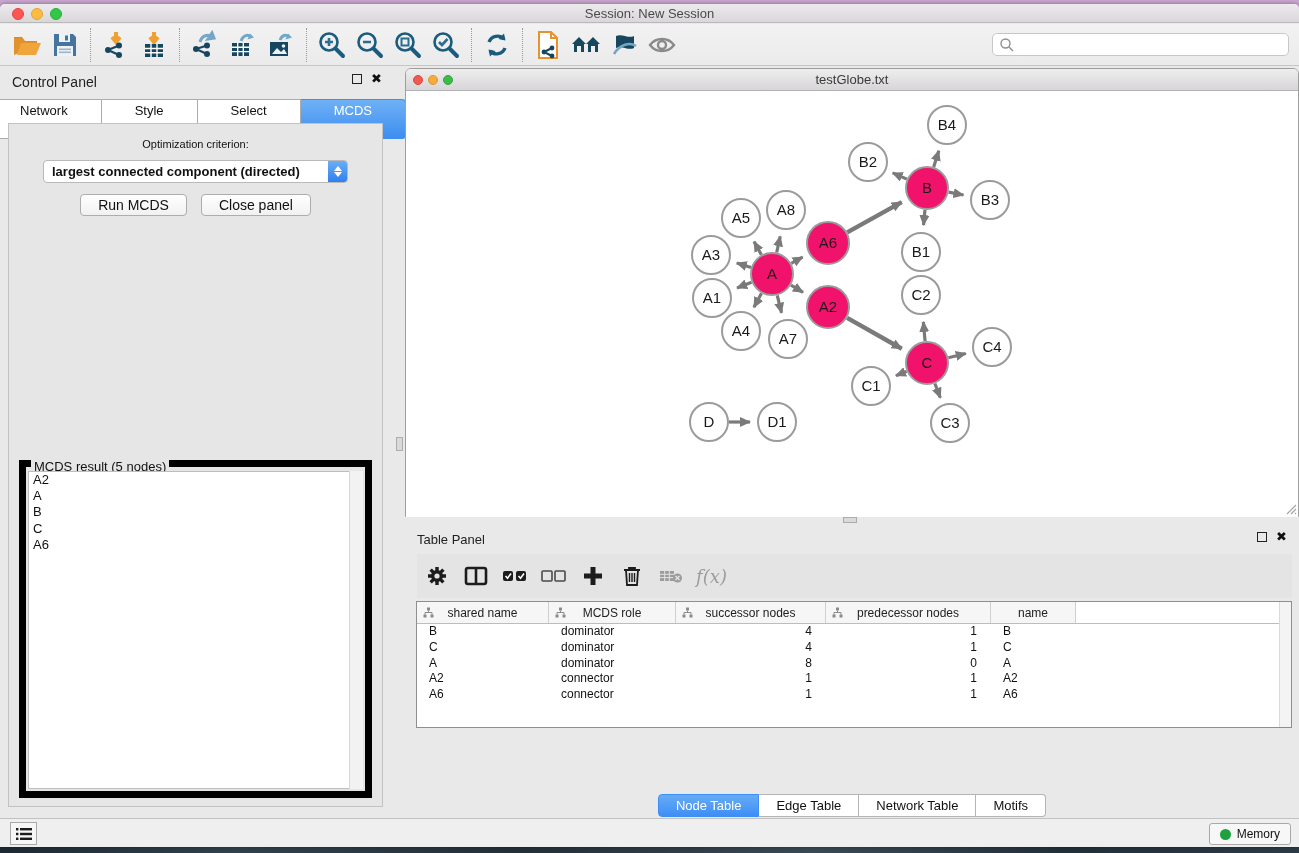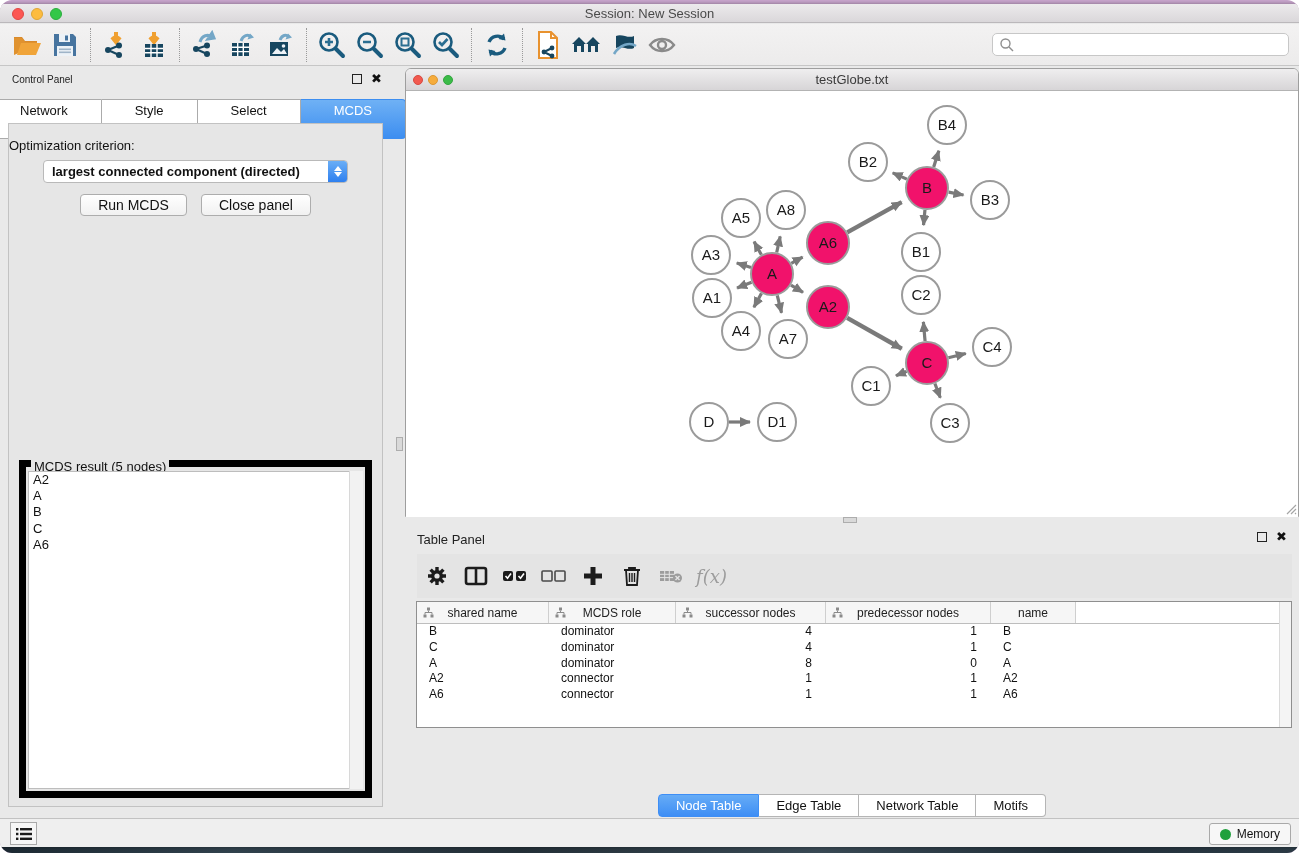--- a/index.html
+++ b/index.html
@@ -1,17 +1,17 @@
 <!DOCTYPE html>
 <html><head>
 <meta charset="utf-8">
 <style>
   * { margin:0; padding:0; box-sizing:border-box; }
   html,body { width:1299px; height:853px; font-family:"Liberation Sans","DejaVu Sans",sans-serif; }
-  #screen { position:relative; width:1299px; height:853px; background:#C9A6CE; overflow:hidden;border-radius:12px; }
+  #screen { position:relative; width:1299px; height:853px; background:#C9A6CE; overflow:hidden; }
   #wall-bottom { position:absolute; left:0; bottom:0; width:100%; height:7px;
     background:linear-gradient(90deg,#1d2a33,#31424d 18%,#243038 40%,#3a4a55 63%,#22303a 82%,#2c3b46); }
   #app { position:absolute; left:0; top:4px; width:1299px; height:843px; background:#E9E9E9;
     border-radius:5px 5px 0 0; overflow:hidden; box-shadow:0 0 4px rgba(0,0,0,.4); }
 
   
   #titlebar { position:absolute; left:0; top:0; width:100%; height:19px;
     background:linear-gradient(#ECEAEC,#DAD7DA); border-bottom:1px solid #BBB8BB; }
   .tl { position:absolute; top:4px; width:12px; height:12px; border-radius:50%; }
   #titlebar .title { position:absolute; width:100%; text-align:center; top:2px; font-size:13px; color:#4a4a4a; }
@@ -26,33 +26,33 @@
   #search-wrap input { width:297px; height:23px; border:1px solid #C7C7C7; border-radius:5px;
     padding:0 8px 0 26px; font-size:13px; background:#fff; outline:none; }
   #search-wrap svg { position:absolute; left:7px; top:4px; }
 
   
   #main { position:absolute; left:0; top:62px; width:1299px; height:752px; background:#E9E9E9; }
 
   
   #control-panel { position:absolute; left:0; top:0; width:392px; height:100%; }
   #cp-titlerow { position:absolute; left:0; top:0; width:100%; height:30px; }
-  #cp-titlerow .ptitle { position:absolute; left:12px; top:8px; font-size:10px; color:#222; }
+  #cp-titlerow .ptitle { position:absolute; left:12px; top:8px; font-size:14px; color:#222; }
   .panel-ctls { position:absolute; right:10px; top:8px; display:flex; gap:9px; align-items:center; }
   .float-sq { width:10px; height:10px; border:1.6px solid #222; display:inline-block; }
   .close-x { font-size:13px; font-weight:bold; color:#111; line-height:10px; }
   #cp-tabs { position:absolute; left:0; top:33px; width:100%; display:flex; justify-content:center; }
   .cp-tab { height:40px; line-height:21px; padding:0 33px; font-size:13px; background:#fff;
     border:1px solid #ABABAB; border-left:none; color:#111; }
   .cp-tab:first-child { border-left:1px solid #ABABAB; border-radius:4px 0 0 4px; }
   .cp-tab:last-child { border-radius:0 4px 4px 0; }
   .cp-tab.active { background:linear-gradient(#6FB1F5,#3D8EF0); color:#fff; border-color:#3D8EF0; }
   #cp-content { position:absolute; left:8px; right:9px; top:57px; bottom:11px;
     background:#E6E6E6; border:1px solid #C2C2C2; }
-  #opt-label { position:absolute; top:14px; width:100%; font-size:13px; color:#111; }
+  #opt-label { position:absolute; top:14px; width:100%; text-align:center; font-size:11px; color:#111; }
   #criterion-select { position:absolute; left:34px; right:34px; top:36px; height:23px; background:#fff;
     border:1px solid #B9B9B9; border-radius:4px; display:flex; align-items:center; }
   #criterion-select .val { flex:1; font-size:13px; color:#111; padding-left:8px; white-space:nowrap; overflow:hidden;font-weight:bold; }
   #criterion-select .stepper { width:19px; height:100%; border-radius:0 3px 3px 0;
     background:linear-gradient(#6AAEF6,#2F80EF); display:flex; flex-direction:column; align-items:center; justify-content:center; gap:1px; }
   .chev { width:0; height:0; border-left:4px solid transparent; border-right:4px solid transparent; }
   .chev.up { border-bottom:5px solid #fff; } .chev.down { border-top:5px solid #fff; }
   #cp-buttons { position:absolute; top:70px; width:100%; display:flex; justify-content:center; gap:14px; }
   .btn { height:22px; padding:0 17px; font-size:14px; color:#111; background:linear-gradient(#FFF,#F1F1F1);
     border:1px solid #ADADAD; border-radius:4px; }

